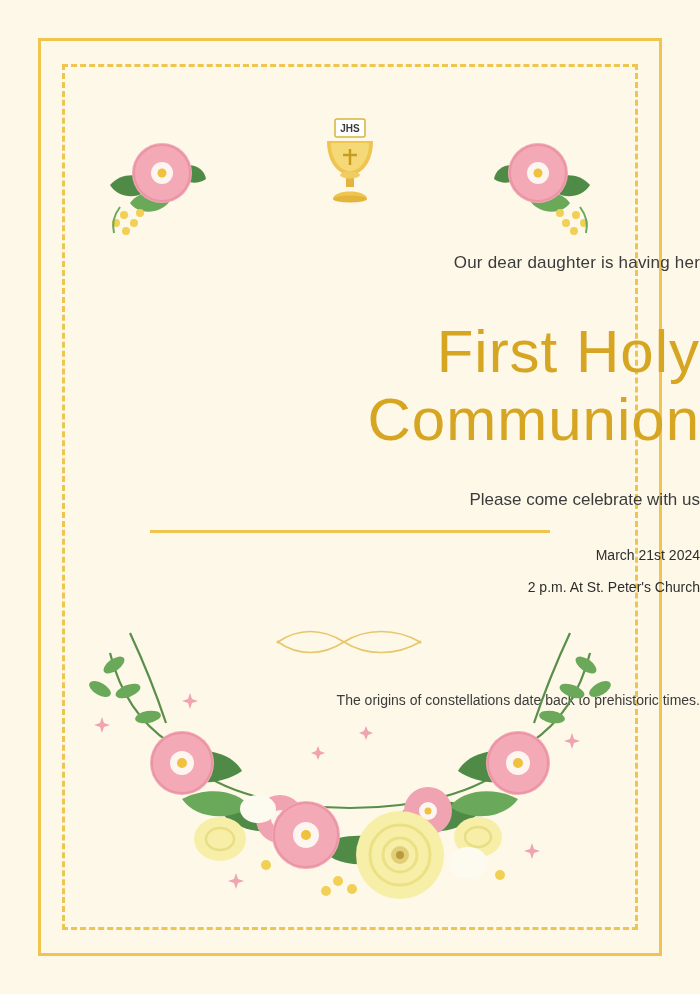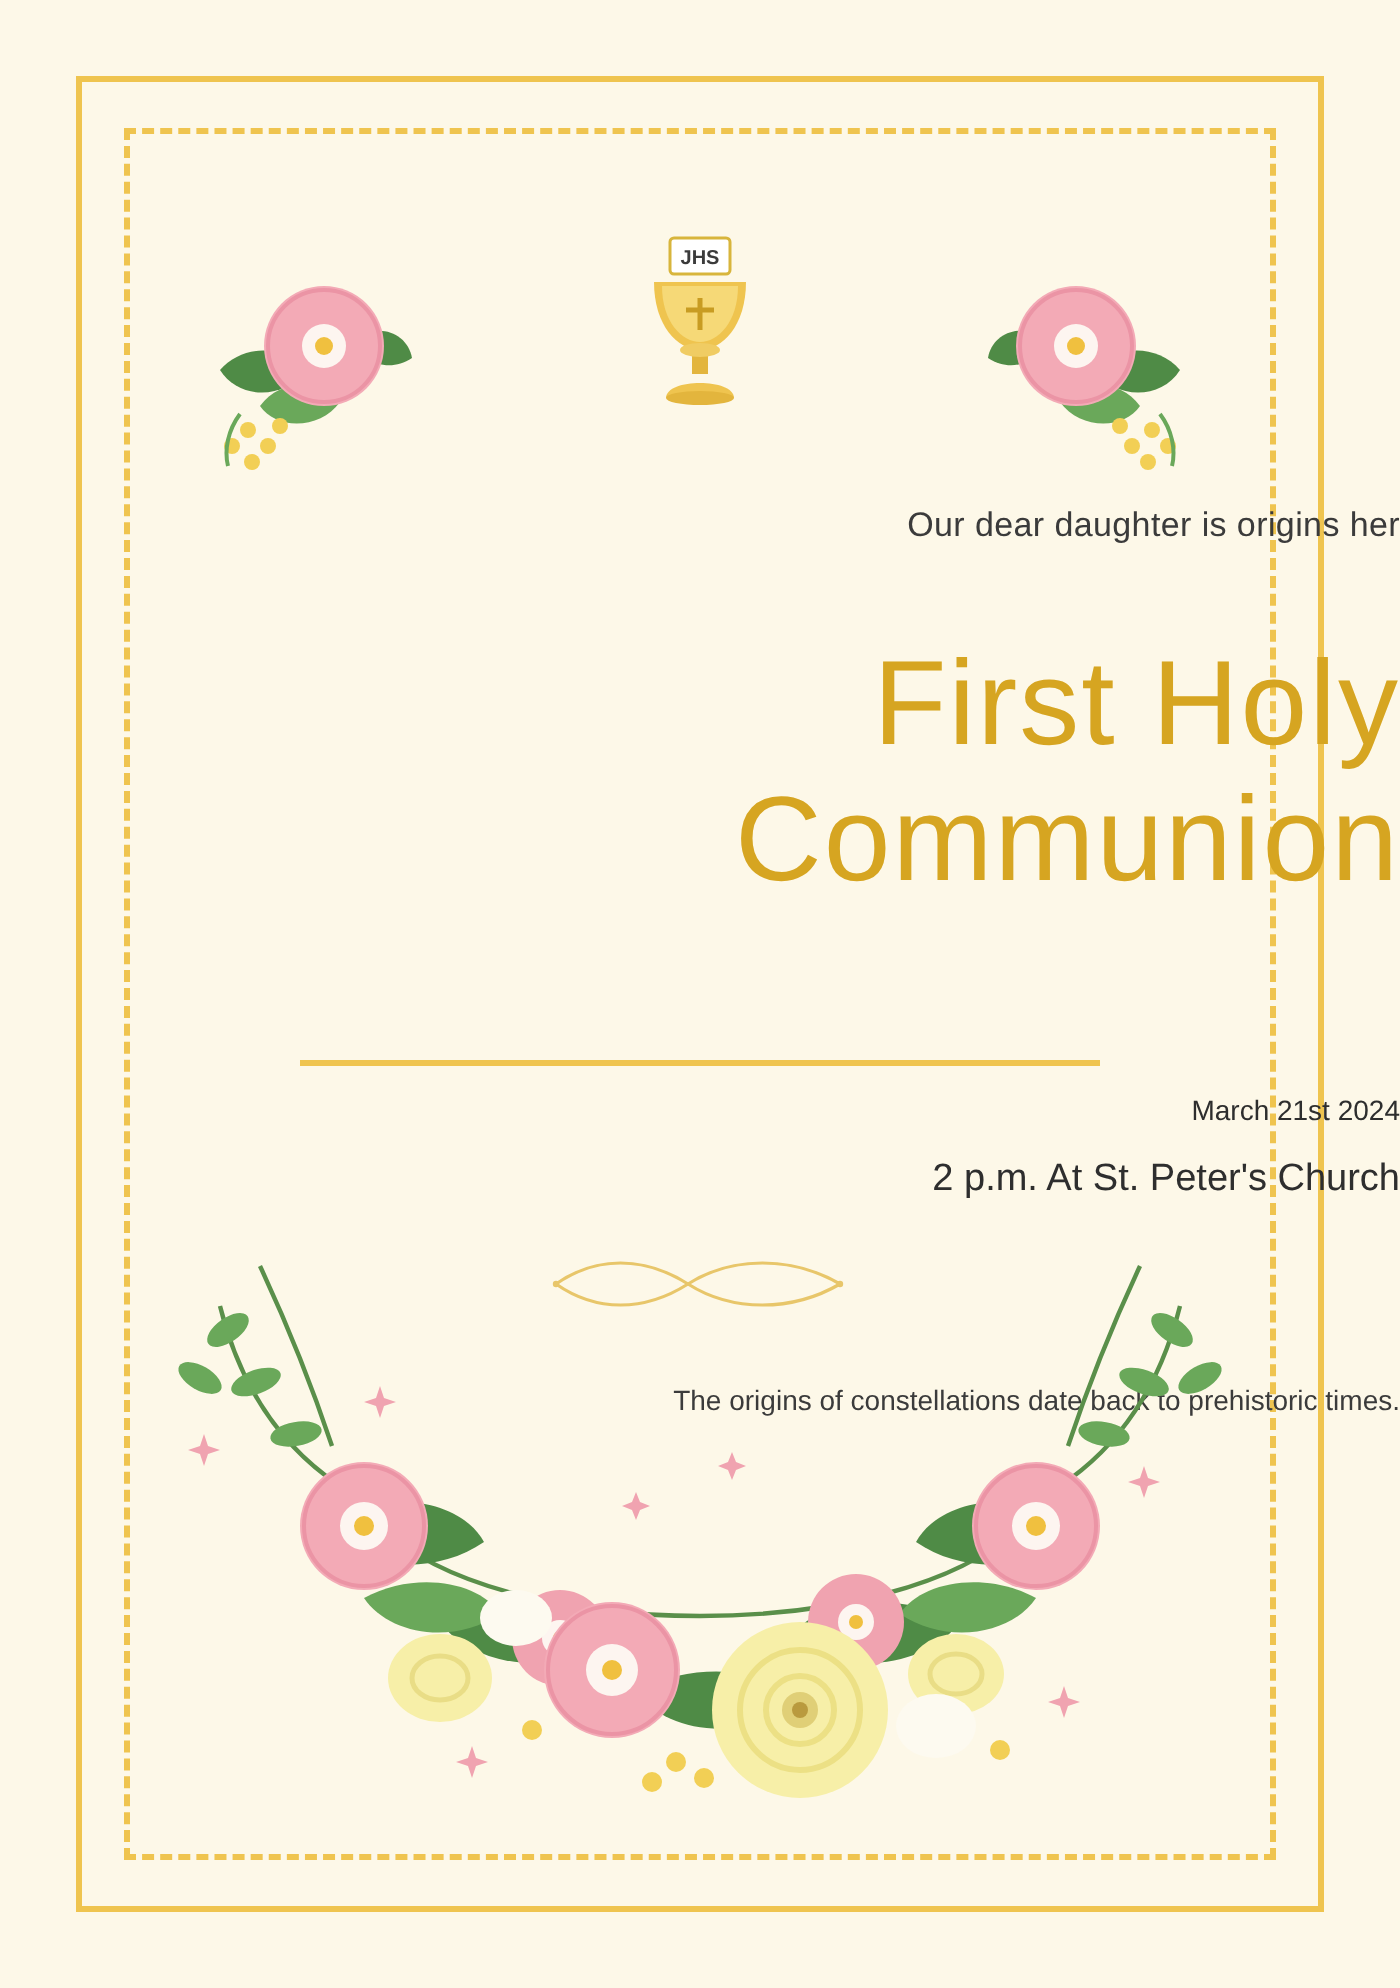--- a/index.html
+++ b/index.html
@@ -104,21 +104,21 @@
     right: 0;
     top: 534px;
     font-size: 14px;
     color: #2e2e2e;
   }
   .venue-line {
     position: absolute;
     left: 0;
     right: 0;
     top: 566px;
-    font-size: 19px;
+    font-size: 14px;
     color: #2e2e2e;
   }
 
   .flourish {
     position: absolute;
     left: 50%;
     transform: translateX(-50%);
     top: 612px;
     width: 160px;
     height: 34px;
@@ -197,27 +197,28 @@
       <text x="35" y="15" font-family="'Liberation Sans', sans-serif" font-size="10" font-weight="bold" text-anchor="middle" fill="#3b3b3b">JHS</text>
       <path d="M12 24 L58 24 C58 46, 46 58, 35 58 C24 58, 12 46, 12 24 Z" fill="#efc44f"></path>
       <path d="M16 26 L54 26 C54 44, 44 54, 35 54 C26 54, 16 44, 16 26 Z" fill="#f6d977"></path>
       <path d="M35 32 L35 48 M28 38 L42 38" stroke="#c89c22" stroke-width="2.5"></path>
       <rect x="31" y="58" width="8" height="12" fill="#e3b53d"></rect>
       <ellipse cx="35" cy="58" rx="10" ry="3.5" fill="#f0cc63"></ellipse>
       <path d="M18 82 C18 72, 52 72, 52 82 Z" fill="#efc44f"></path>
       <ellipse cx="35" cy="82" rx="17" ry="3.5" fill="#e3b53d"></ellipse>
     </svg>
 
-    <div class="subtitle-top">Our dear daughter is origins her</div>
+    <div class="subtitle-top">Our dear daughter is having her</div>
 
     <div class="main-title">
       <div>First Holy</div>
       <div>Communion</div>
     </div>
 
+    <div class="celebrate">Please come celebrate with us</div>
 
     <div class="divider"></div>
 
     <div class="date-line">March 21st 2024</div>
     <div class="venue-line">2 p.m. At St. Peter's Church</div>
 
     <svg class="flourish" viewBox="0 0 160 34">
       <path d="M8 17 C28 3, 52 3, 74 17 C96 31, 126 31, 150 17" stroke="#e8c66a" stroke-width="1.6" fill="none"></path>
       <path d="M8 17 C28 31, 52 31, 74 17 C96 3, 126 3, 150 17" stroke="#e8c66a" stroke-width="1.6" fill="none"></path>
       <circle cx="8" cy="17" r="1.6" fill="#e8c66a"></circle>

